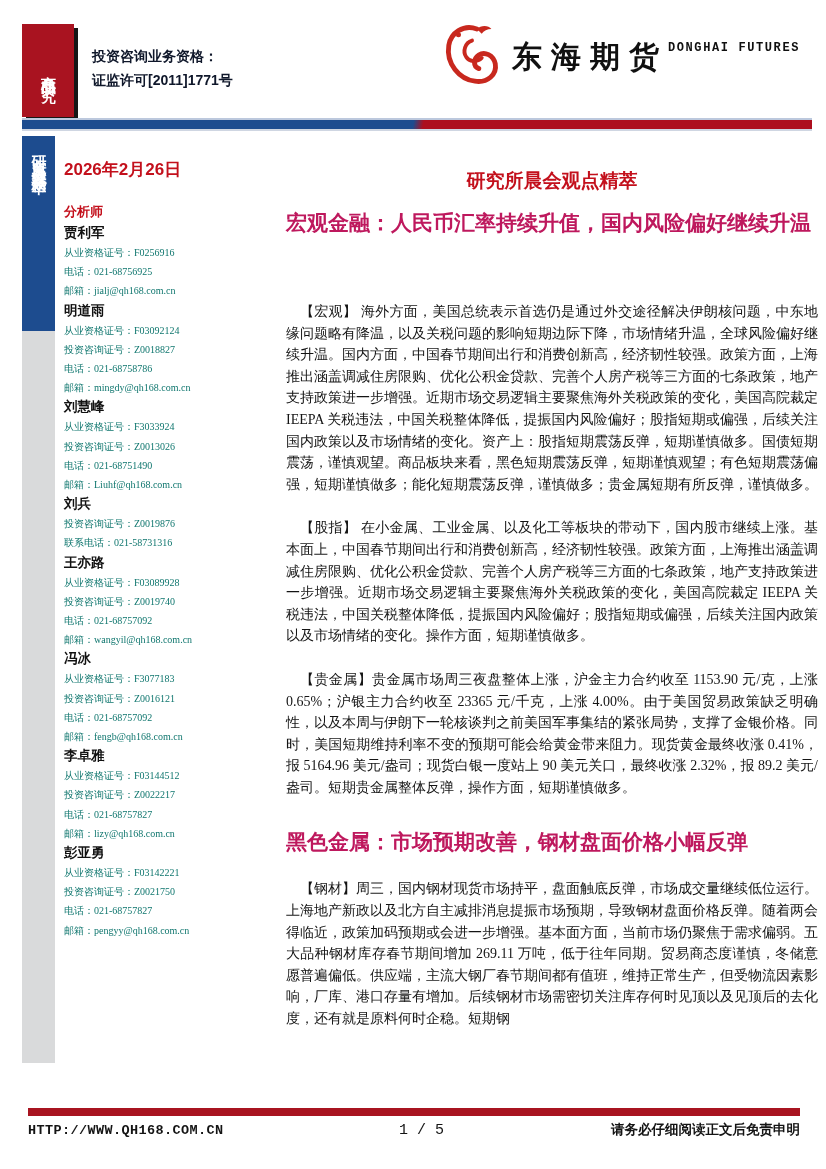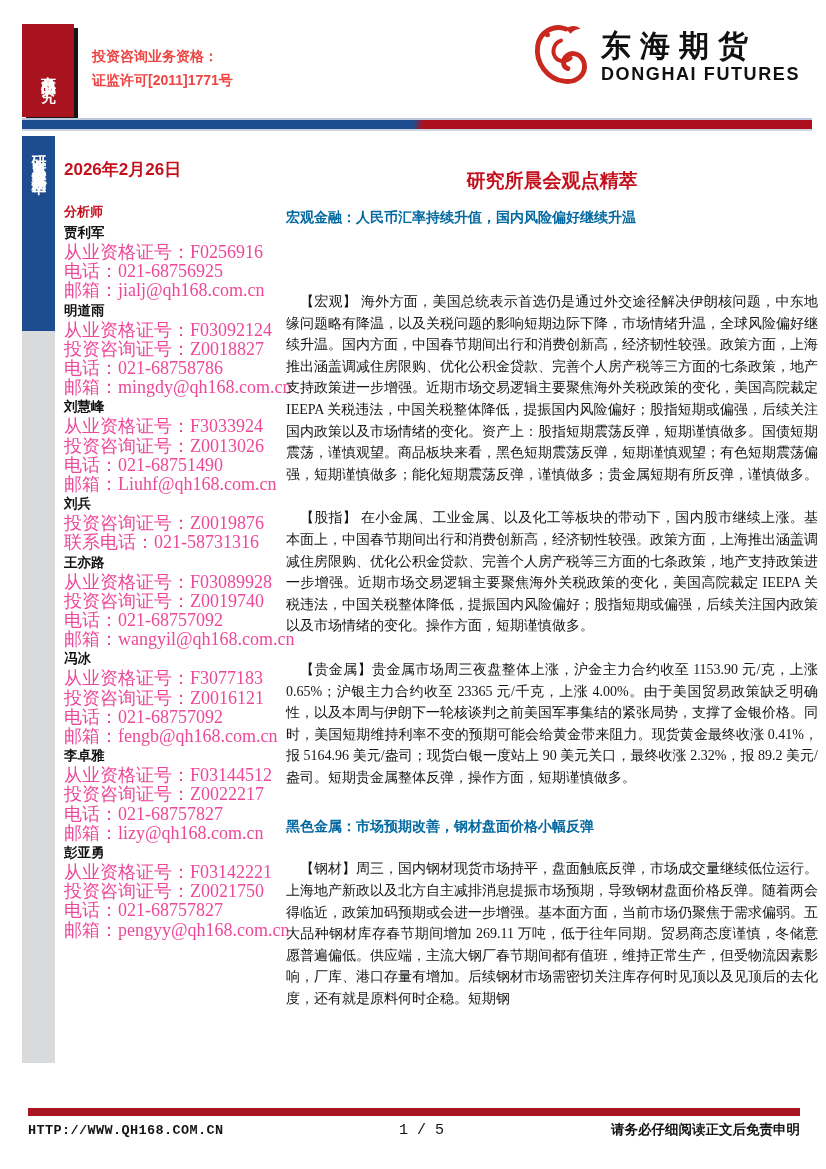--- a/index.html
+++ b/index.html
@@ -17,34 +17,34 @@
   .badge span {
     writing-mode:vertical-rl; text-orientation:upright;
     color:#fff; font-family:"Liberation Sans","DejaVu Sans",sans-serif;
     font-weight:bold; font-size:15px; letter-spacing:4px;
   }
 
   
   .qual {
     position:absolute; left:92px; top:44px;
     font-family:"Liberation Sans","DejaVu Sans",sans-serif;
-    font-weight:bold; font-size:14px; line-height:24px; color:#ef4444;
+    font-weight:bold; font-size:14px; line-height:24px; color:#0f172a;
   }
 
   
   .logo { position:absolute; right:26px; top:20px; display:flex; align-items:center; }
   .logo-mark { width:62px; height:74px; margin-right:8px; }
-  .logo-text { display:flex; flex-direction:column; }
+  .logo-text { display:flex; flex-direction:row; }
   .logo-cn {
     font-family:"Liberation Serif","DejaVu Serif",serif; font-weight:bold;
     font-size:30px; letter-spacing:9px; color:#101010; white-space:nowrap; line-height:34px;
   }
   .logo-en {
-    font-family:Liberation Sans, sans-serif; font-weight:bold;
-    font-size:18px; letter-spacing:1.6px; color:#101010; margin-top:1px;
+    font-family:Liberation Mono, monospace; font-weight:bold;
+    font-size:12px; letter-spacing:1.6px; color:#101010; margin-top:1px;
   }
 
   
   .divider {
     position:absolute; left:22px; top:118px; width:790px; height:9px;
     background:linear-gradient(100deg,#1d4c8f 0 49.5%,#ad0f1e 50.8% 100%);
     border-top:2px solid #bcc8dd; border-bottom:2px solid #cfd6e2;
   }
 
   
@@ -67,32 +67,32 @@
   }
   .analyst-heading {
     font-family:"Liberation Sans","DejaVu Sans",sans-serif; font-weight:bold;
     font-size:13px; color:#c3101c; margin-bottom:2px;
   }
   .analyst .name {
     font-family:"Liberation Sans","DejaVu Sans",sans-serif; font-weight:bold;
     font-size:13.5px; line-height:20px; color:#111;
   }
   .analyst .line {
-    font-size:18px; line-height:19.2px; color:#ec4899; white-space:nowrap;
+    font-size:10px; line-height:19.2px; color:#0f766e; white-space:nowrap;
   }
 
   
   .main-col { position:absolute; left:286px; top:168px; width:532px; }
   .title {
     text-align:center; font-family:"Liberation Sans","DejaVu Sans",sans-serif;
     font-weight:bold; font-size:19px; color:#c3101c;
   }
   .section-heading {
     font-family:"Liberation Sans","DejaVu Sans",sans-serif; font-weight:bold;
-    font-size:14px; color:#0369a1; margin-top:15px;
+    font-size:21px; color:#be185d; margin-top:15px;
   }
   .section-heading.second { margin-top:30px; }
   .para {
     font-size:14px; line-height:21.6px; text-align:justify; text-indent:1em;
     color:#141414; margin-top:22px;
   }
   .para.first { margin-top:64px; }
 
   
   .footer-bar { position:absolute; left:28px; top:1108px; width:772px; height:8px; background:#a81420; }

